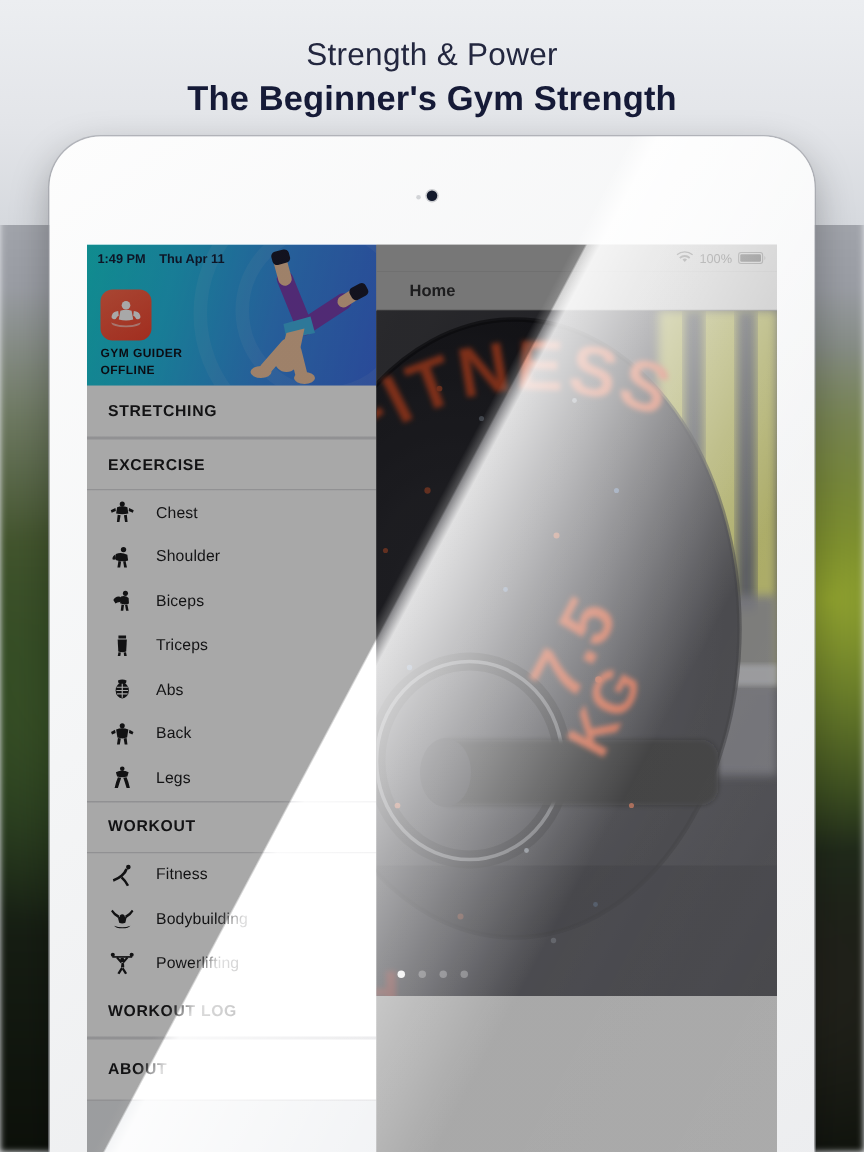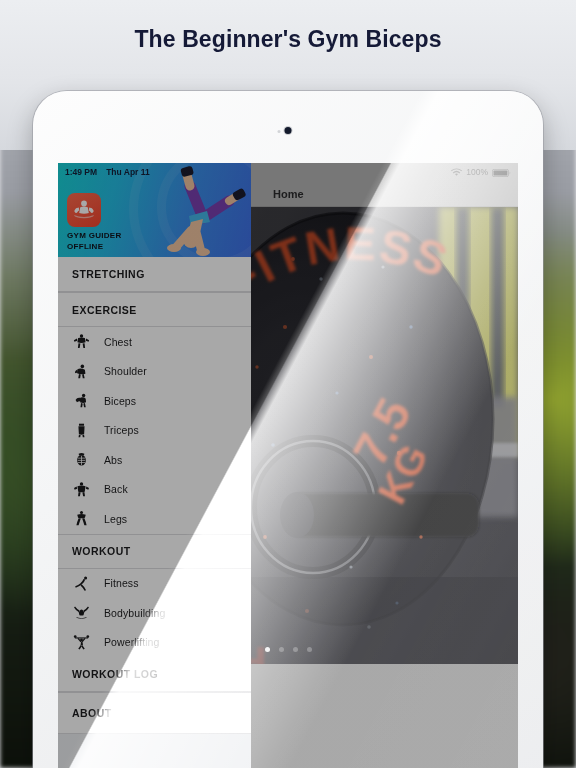--- a/index.html
+++ b/index.html
@@ -209,21 +209,22 @@
 </style>
 </head>
 <body>
 
 <div id="scene">
 
   <div id="backdrop"></div>
   <div id="backdrop-top-wash"></div>
 
   <div id="caption">
-    <div class="line2">The Beginner's Gym Biceps</div>
+    <div class="line1">Strength &amp; Power</div>
+    <div class="line2">The Beginner's Gym Strength</div>
   </div>
 
   <div id="device">
     <div id="camera"></div>
 
     <div id="screen">
 
       <div id="sidebar">
 
         <div id="sb-header">

